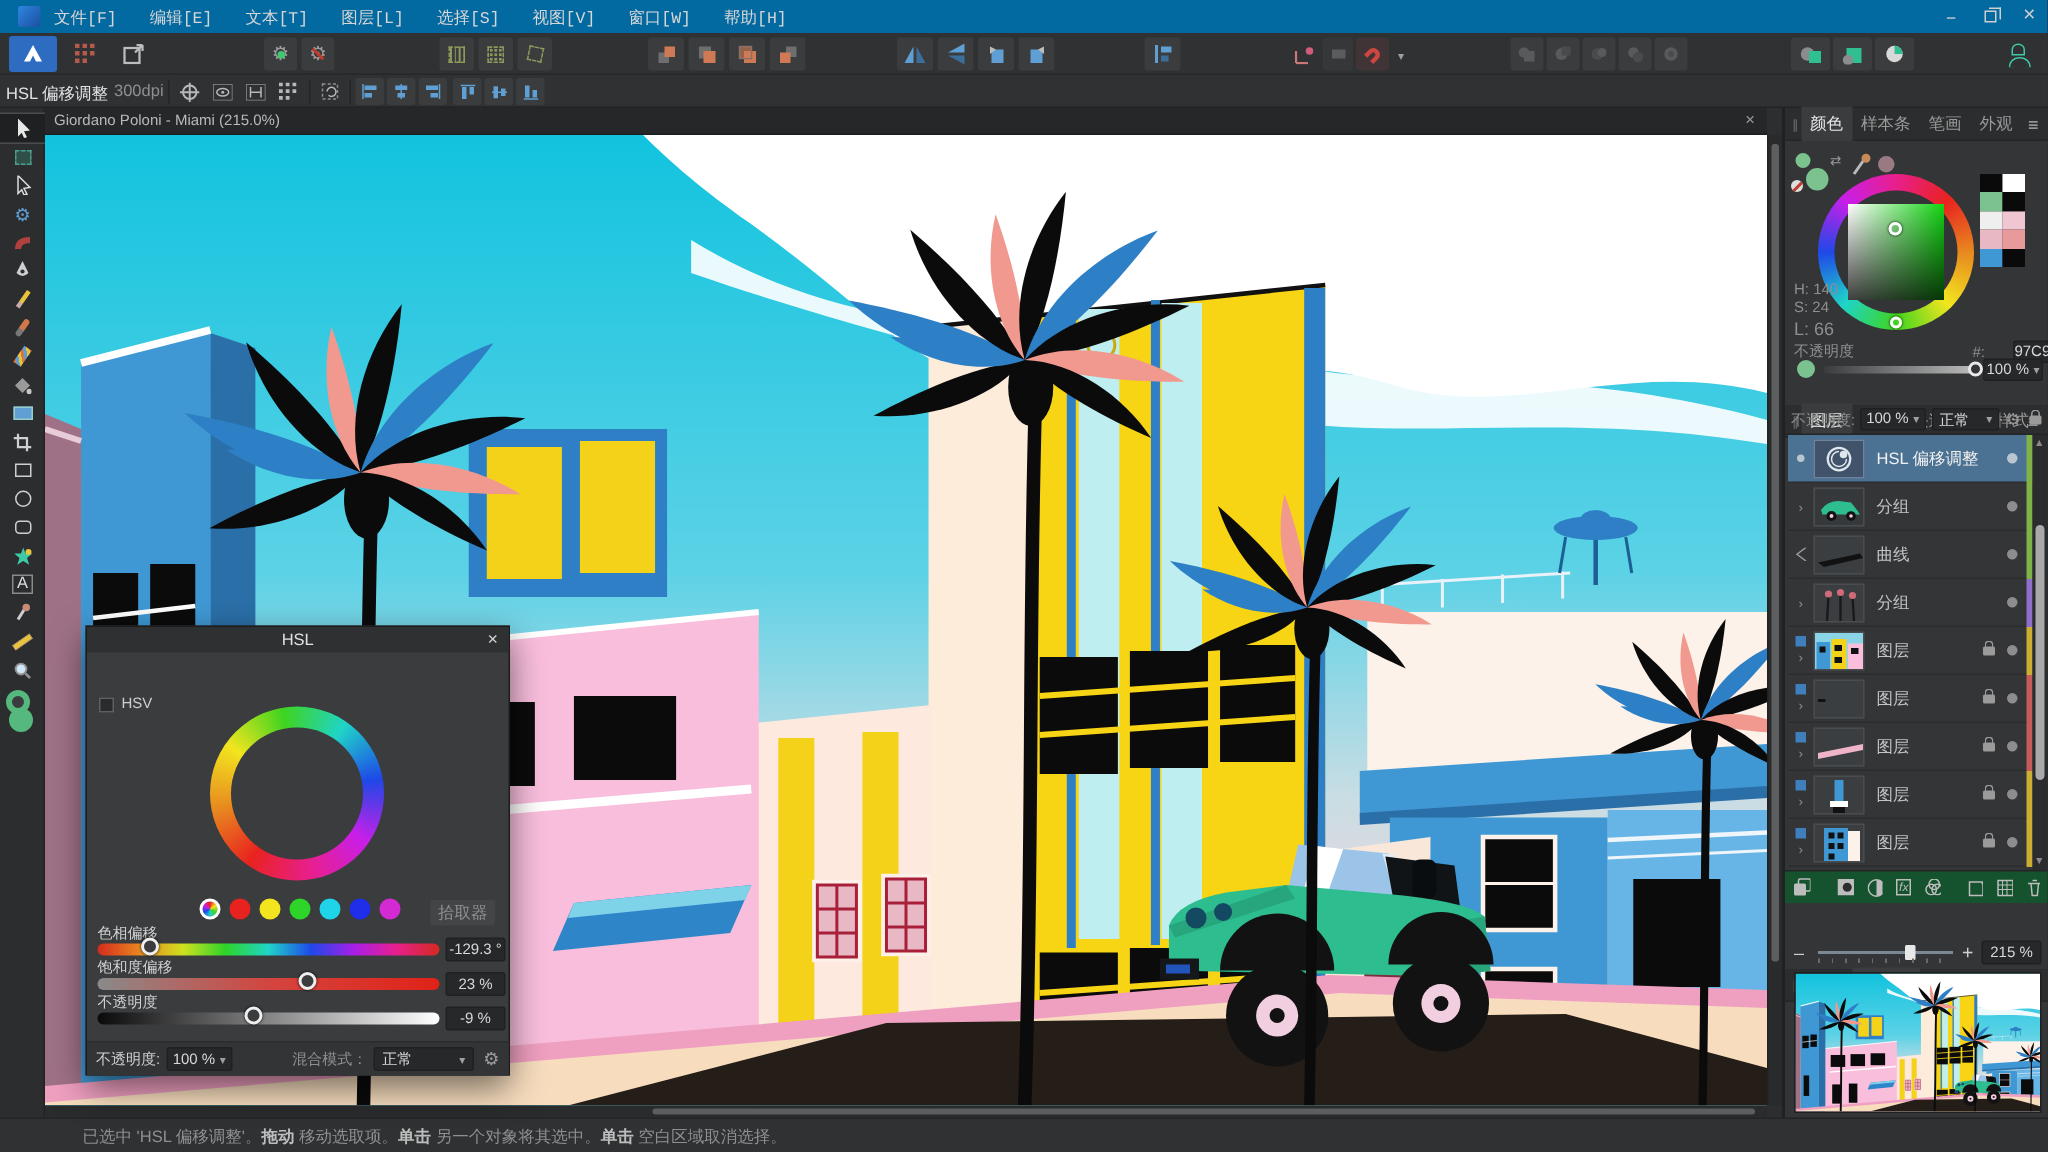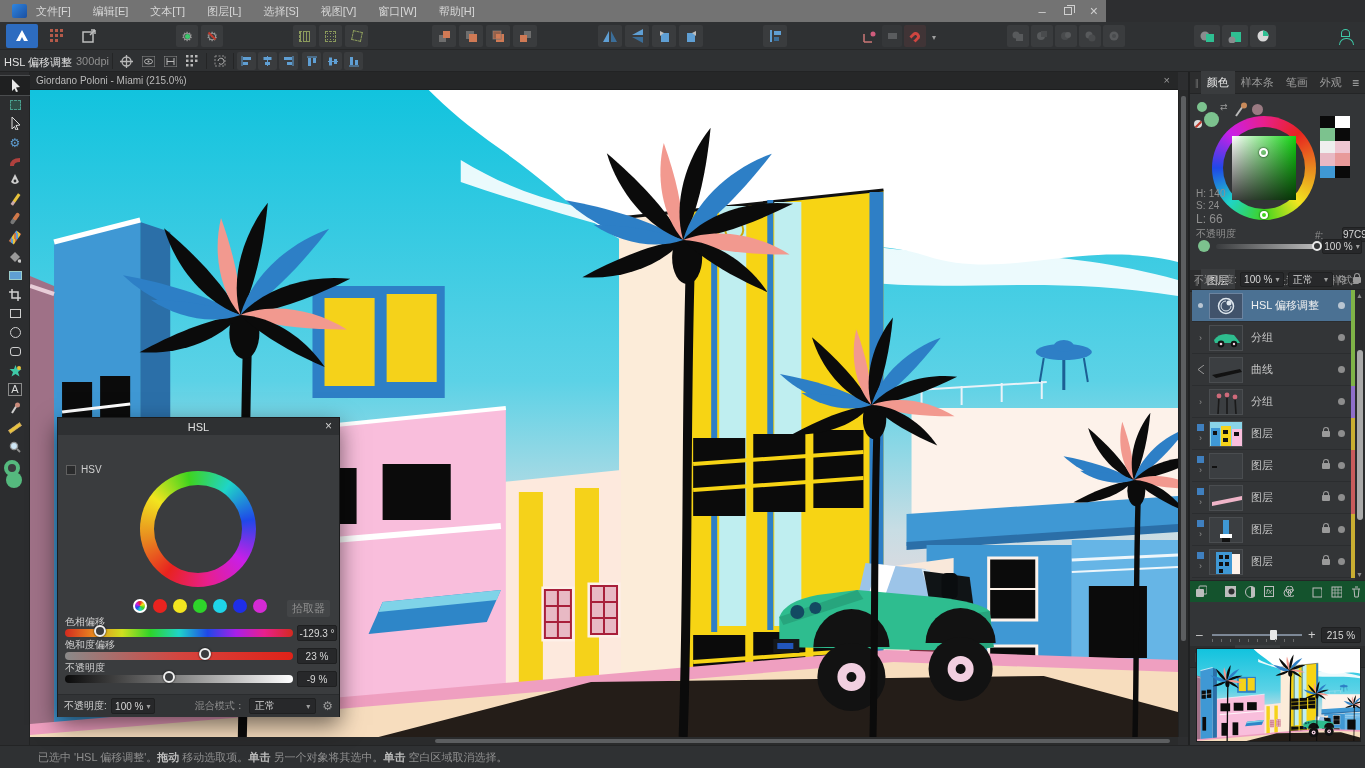--- a/index.html
+++ b/index.html
@@ -4,21 +4,21 @@
 <style>
   * { margin:0; padding:0; box-sizing:border-box; }
   html,body { width:1365px; height:768px; background:#2d2e30; overflow:hidden;
               font-family:"Liberation Sans","DejaVu Sans",sans-serif; }
   .abs { position:absolute; }
   .txt { color:#cfcfcf; font-size:11px; white-space:nowrap; }
   .dim { color:#8f8f8f; }
   .flex { display:flex; align-items:center; }
 
   
-  #titlebar { left:0; top:0; width:1106px; height:22px; background:#737373; }
+  #titlebar { left:0; top:0; width:1365px; height:22px; background:#0369a1;font-family:Liberation Mono, monospace; }
   #menus { left:36px; top:0; height:22px; gap:22px; }
   .menu-item { color:#d6d6d6; font-size:11px; cursor:default; }
   #winctl { right:8px; top:0; height:22px; gap:18px; }
   #toolbar { left:0; top:22px; width:1365px; height:28px; background:#2f3133; border-bottom:1px solid #262728; }
   #ctxbar { left:0; top:50px; width:1365px; height:22px; background:#2f3133; border-bottom:1px solid #222324; }
   .tbtn { background:#3a3c3e; border-radius:2px; display:flex; align-items:center; justify-content:center; }
   .tbtn.flat { background:transparent; }
   .sep { width:1px; height:16px; background:#242526; }
 
   
@@ -965,17 +965,17 @@
     <span class="abs txt" style="left:118px;top:3px;font-size:13px">+</span>
     <div class="abs valbox" style="left:131px;top:3px;width:40px;height:16px">215 %</div>
   </div>
   <div class="abs" style="left:6px;top:576px;width:165px;height:94px;border:1px solid #1f2021">
     <svg width="163" height="92" viewBox="0 0 1146 647" preserveAspectRatio="none">
         <use href="#miami"></use>
       </svg>
   </div>
 </div>
 
-<div class="abs flex" style="left:0;top:745px;width:1365px;height:23px;background:#2f3133;border-top:1px solid #232425;padding-left:38px">
+<div class="abs flex" style="left:0;top:745px;width:1365px;height:23px;background:#2f3133;border-top:1px solid #232425;padding-left:55px">
   <span class="txt dim" style="font-size:11px">
     <span>已选中 'HSL 偏移调整'。</span><b style="color:#bdbdbd">拖动</b><span> 移动选取项。</span><b style="color:#bdbdbd">单击</b><span> 另一个对象将其选中。</span><b style="color:#bdbdbd">单击</b><span> 空白区域取消选择。</span>
   </span>
 </div>
 
 </body></html>

